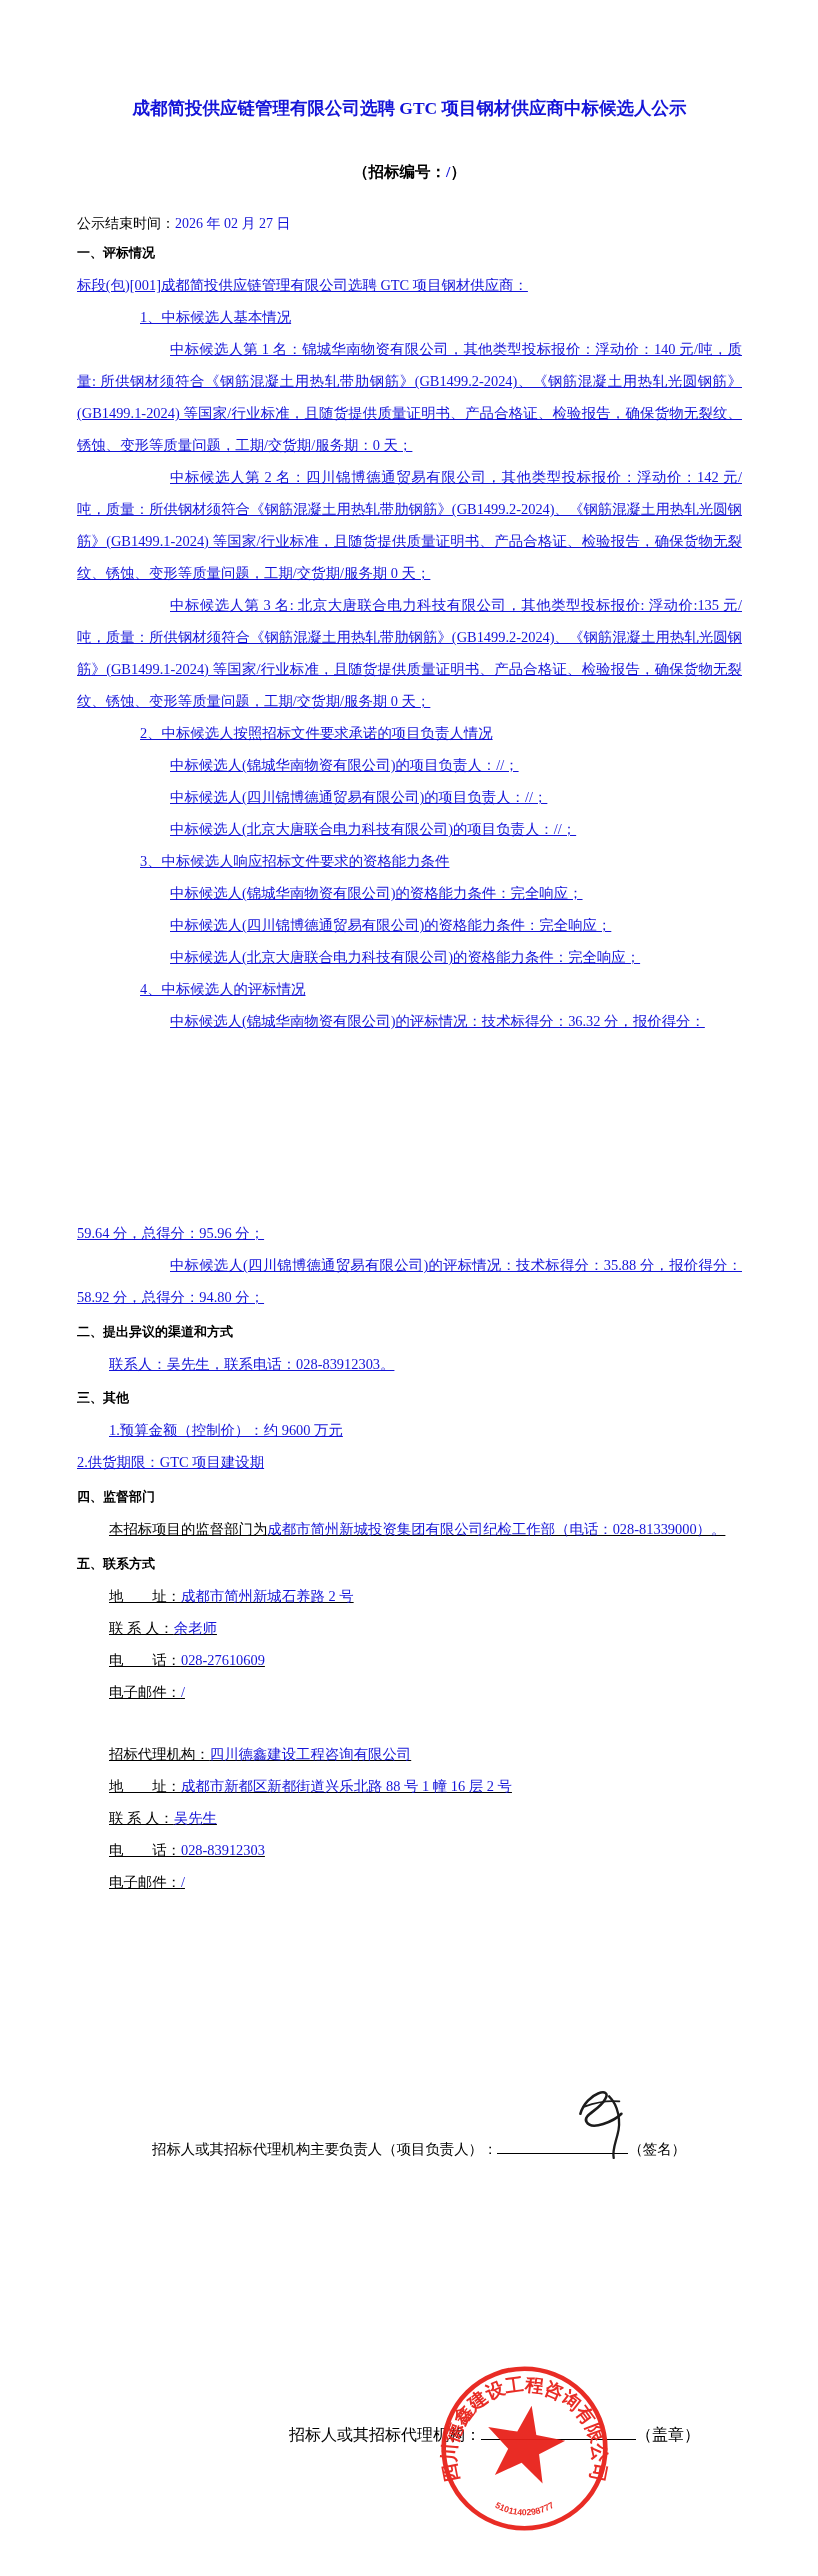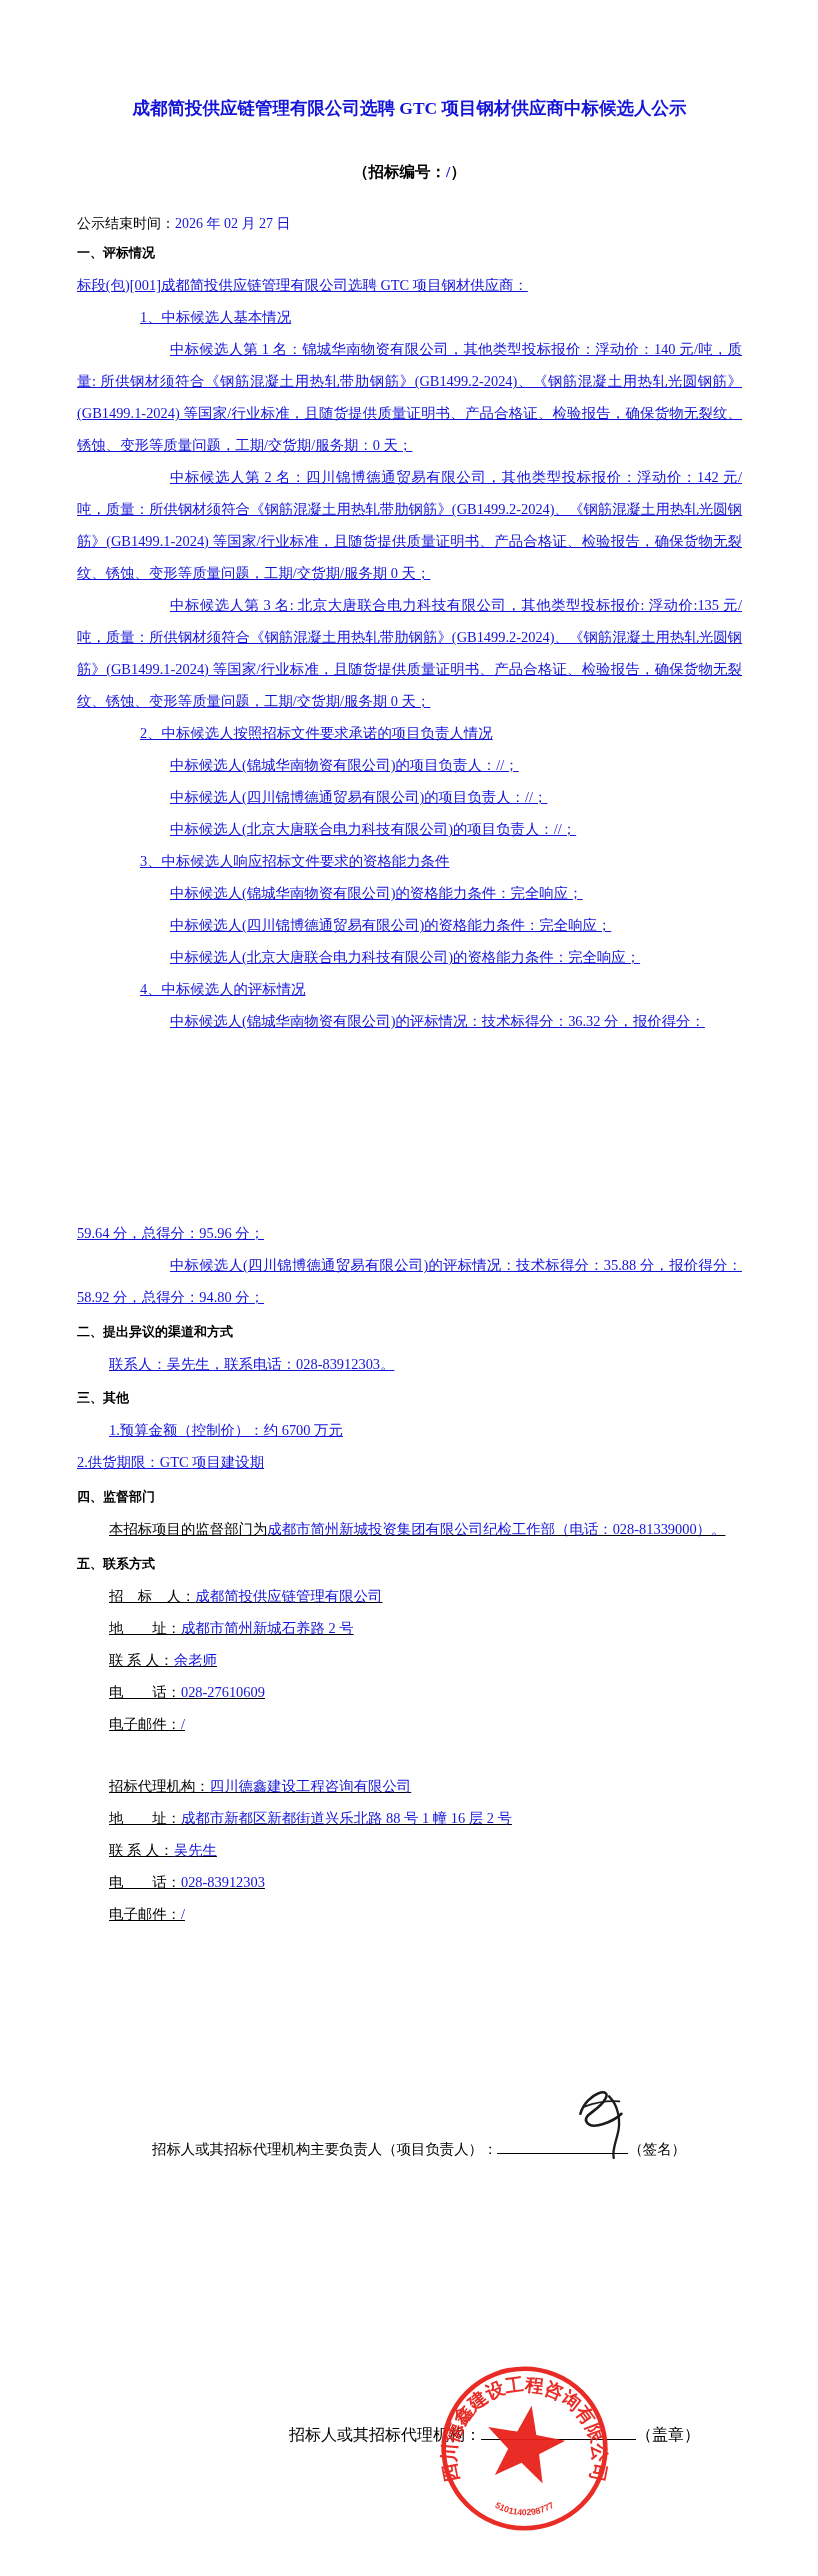--- a/index.html
+++ b/index.html
@@ -94,28 +94,27 @@
 
     <div class="spacer"></div>
 
     <p class="line blue">59.64 分，总得分：95.96 分；</p>
     <p class="line blue ind-l">中标候选人(四川锦博德通贸易有限公司)的评标情况：技术标得分：35.88 分，报价得分：58.92 分，总得分：94.80 分；</p>
 
     <h2 class="sec">二、提出异议的渠道和方式</h2>
     <p class="line blue ind-s">联系人：吴先生，联系电话：028-83912303。</p>
 
     <h2 class="sec">三、其他</h2>
-    <p class="line blue ind-s">1.预算金额（控制价）：约 6700 万元</p>
+    <p class="line blue ind-s">1.预算金额（控制价）：约 9600 万元</p>
     <p class="line blue">2.供货期限：GTC 项目建设期</p>
 
     <h2 class="sec">四、监督部门</h2>
     <p class="line ind-s"><span class="black">本招标项目的监督部门为</span><span class="blue">成都市简州新城投资集团有限公司纪检工作部（电话：028-81339000）。</span></p>
 
     <h2 class="sec">五、联系方式</h2>
-    <p class="line ind-s"><span class="black">招　标　人：</span><span class="blue">成都简投供应链管理有限公司</span></p>
     <p class="line ind-s"><span class="black">地　　址：</span><span class="blue">成都市简州新城石养路 2 号</span></p>
     <p class="line ind-s"><span class="black">联 系 人：</span><span class="blue">余老师</span></p>
     <p class="line ind-s"><span class="black">电　　话：</span><span class="blue">028-27610609</span></p>
     <p class="line ind-s"><span class="black">电子邮件：</span><span class="blue">/</span></p>
 
     <div class="gap"></div>
 
     <p class="line ind-s"><span class="black">招标代理机构：</span><span class="blue">四川德鑫建设工程咨询有限公司</span></p>
     <p class="line ind-s"><span class="black">地　　址：</span><span class="blue">成都市新都区新都街道兴乐北路 88 号 1 幢 16 层 2 号</span></p>
     <p class="line ind-s"><span class="black">联 系 人：</span><span class="blue">吴先生</span></p>

